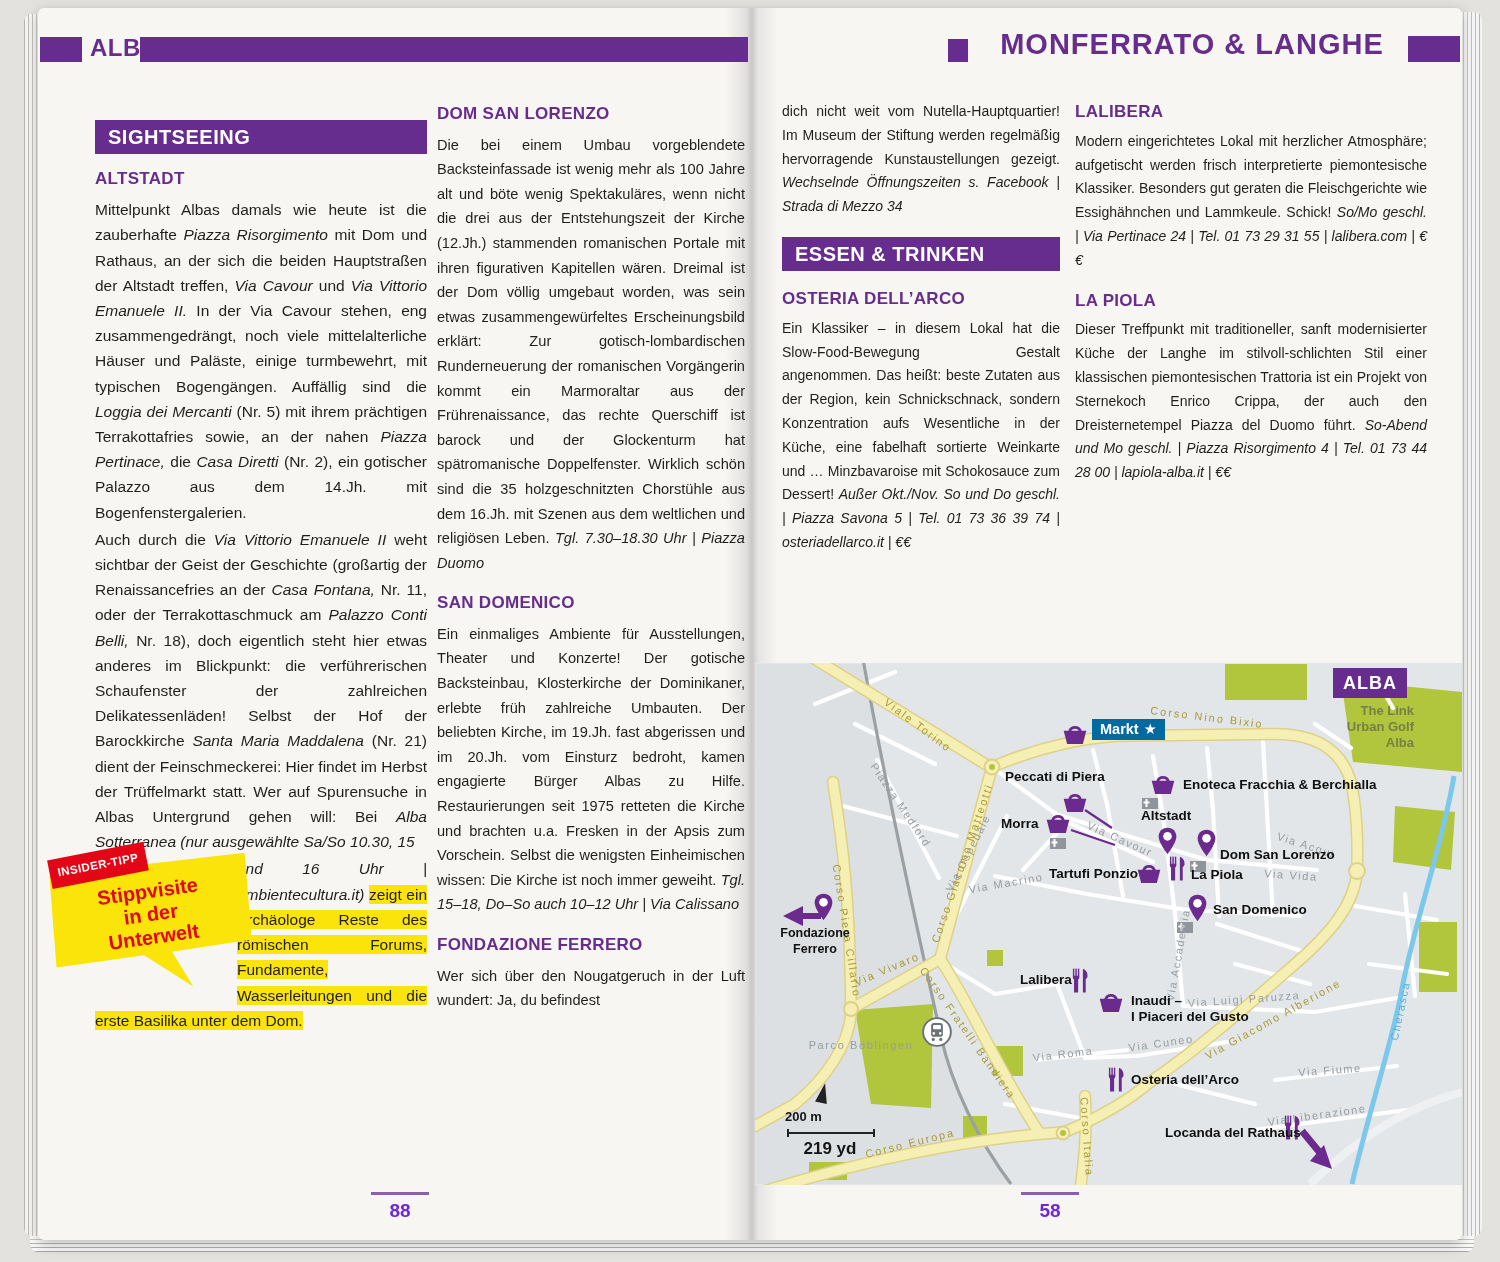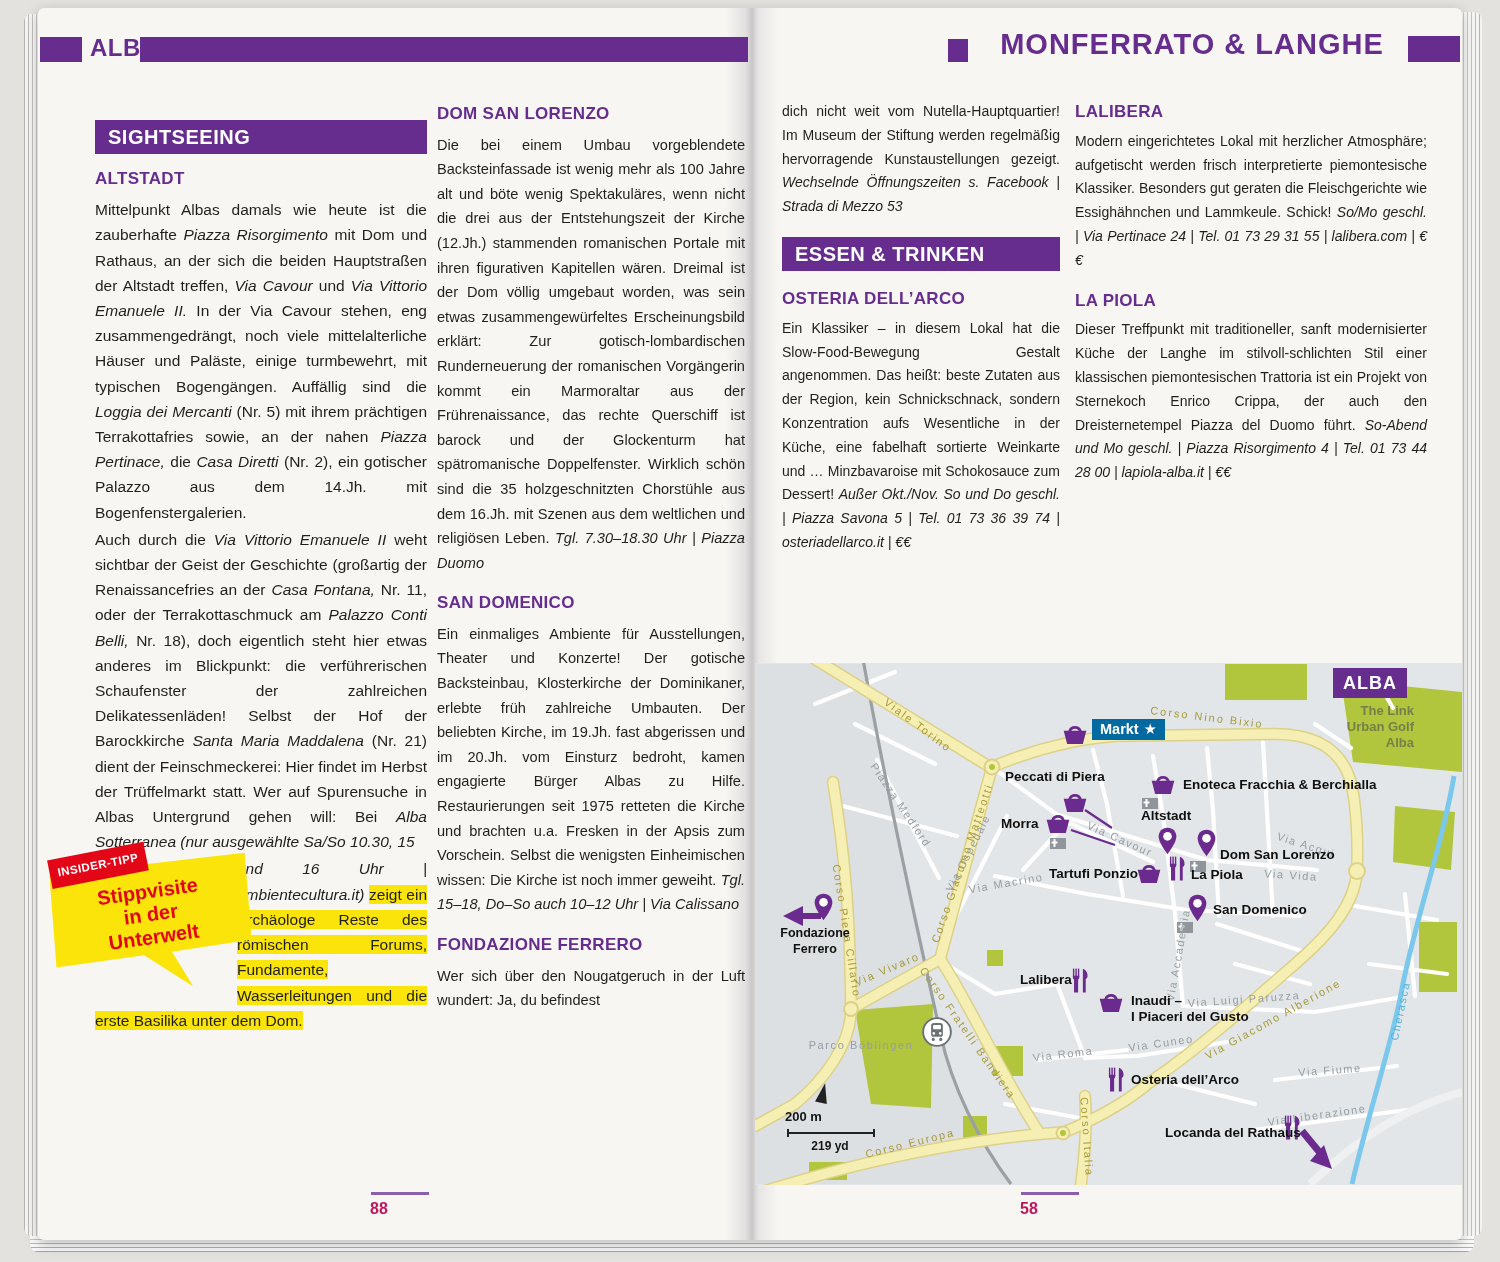--- a/index.html
+++ b/index.html
@@ -50,21 +50,21 @@
   .tip-spacer{float:left;width:142px;height:128px;position:relative;}
   .tip-bubble{position:absolute;left:-44px;top:0px;width:200px;height:132px;transform:rotate(-2deg);}
   .tip-shape{position:absolute;inset:0;background:var(--hl);
     clip-path:polygon(0% 12%,98% 0%,100% 66%,60% 73%,70% 100%,46% 75%,2% 82%);}
   .tip-tag{position:absolute;left:0px;top:-7px;background:var(--red);color:#fff;
     font-size:11.5px;font-weight:bold;padding:2px 8px;transform:rotate(-9deg);letter-spacing:.5px;}
   .tip-text{position:absolute;left:0;top:24px;width:100%;text-align:center;color:var(--red);
     font-weight:bold;font-size:20px;line-height:23px;transform:rotate(-6deg);white-space:pre-line;}
 
   
-  .pgnum{position:absolute;font-size:16px;font-weight:bold;color:#be185d;width:60px;}
+  .pgnum{position:absolute;font-size:19px;font-weight:bold;color:#6d28d9;width:60px;text-align:center;}
   .pgline{position:absolute;width:58px;height:3px;background:#8a5fae;}
 
   
   .map{position:absolute;left:755px;top:663px;width:707px;height:522px;overflow:hidden;background:#e3e6e8;}
   .map svg.base{position:absolute;left:0;top:0;}
   #map-labels{position:absolute;inset:0;}
   .street{position:absolute;font-size:11px;color:#979da1;letter-spacing:1.6px;white-space:nowrap;}
   .street.olive{color:#a89b3a;letter-spacing:2px;}
   .street.blue{color:#54b3dd;}
   .poi-label{position:absolute;font-size:13.5px;font-weight:bold;color:#101010;white-space:pre-line;line-height:16px;}
@@ -82,21 +82,21 @@
   #markt-box{position:absolute;left:337px;top:56px;background:#0369a1;color:#fff;font-weight:bold;
     font-size:14.5px;padding:2px 8px 3px;white-space:nowrap;}
   #markt-box .star{color:#fff;margin-left:5px;}
   .scale{position:absolute;left:30px;top:420px;width:90px;color:#151515;}
   .north{width:0;height:0;border-left:6px solid transparent;border-right:6px solid transparent;
     border-bottom:20px solid #222;position:absolute;left:32px;top:0;transform:rotate(12deg);}
   .scale-m{position:absolute;left:0;top:26px;width:90px;text-align:left;font-size:13px;font-weight:bold;}
   .scale-line{position:absolute;left:2px;top:46px;width:84px;height:8px;
     border-left:2px solid #222;border-right:2px solid #222;}
   .scale-line::after{content:"";position:absolute;left:0;right:0;top:3px;height:2px;background:#222;}
-  .scale-yd{position:absolute;left:0;top:56px;width:90px;text-align:center;font-size:12px;font-weight:bold;}
+  .scale-yd{position:absolute;left:0;top:56px;width:90px;text-align:center;font-size:17px;font-weight:bold;}
 </style>
 </head>
 <body>
 
 <div class="book">
   <div class="edge-left"></div>
   <div class="edge-right"></div>
   <div class="edge-bottom"></div>
   <div class="page-area"></div>
   <div class="gutter"></div>
@@ -129,21 +129,21 @@
   <div class="col" id="l-col2">
     <h2 class="first">DOM SAN LORENZO</h2>
     <p><span>Die bei einem Umbau vorgeblendete Backsteinfassade ist wenig mehr als 100 Jahre alt und böte wenig Spektakuläres, wenn nicht die drei aus der Entstehungszeit der Kirche (12.Jh.) stammenden romanischen Portale mit ihren figurativen Kapitellen wären. Dreimal ist der Dom völlig umgebaut worden, was sein etwas zusammengewürfeltes Erscheinungsbild erklärt: Zur gotisch-lombardischen Runderneuerung der romanischen Vorgängerin kommt ein Marmoraltar aus der Frührenaissance, das rechte Querschiff ist barock und der Glockenturm hat spätromanische Doppelfenster. Wirklich schön sind die 35 holzgeschnitzten Chorstühle aus dem 16.Jh. mit Szenen aus dem weltlichen und religiösen Leben. </span><span class="it">Tgl. 7.30–18.30 Uhr | Piazza Duomo</span></p>
     <h2>SAN DOMENICO</h2>
     <p><span>Ein einmaliges Ambiente für Ausstellungen, Theater und Konzerte! Der gotische Backsteinbau, Klosterkirche der Dominikaner, erlebte früh zahlreiche Umbauten. Der beliebten Kirche, im 19.Jh. fast abgerissen und im 20.Jh. vom Einsturz bedroht, kamen engagierte Bürger Albas zu Hilfe. Restaurierungen seit 1975 retteten die Kirche und brachten u.a. Fresken in der Apsis zum Vorschein. Selbst die wenigsten Einheimischen wissen: Die Kirche ist noch immer geweiht. </span><span class="it">Tgl. 15–18, Do–So auch 10–12 Uhr | Via Calissano</span></p>
     <h2>FONDAZIONE FERRERO</h2>
     <p><span>Wer sich über den Nougatgeruch in der Luft wundert: Ja, du befindest</span></p>
   </div>
 
   <div class="col" id="r-col1">
-    <p><span>dich nicht weit vom Nutella-Hauptquartier! Im Museum der Stiftung werden regelmäßig hervorragende Kunstaustellungen gezeigt. </span><span class="it">Wechselnde Öffnungszeiten s. Facebook | Strada di Mezzo 53</span></p>
+    <p><span>dich nicht weit vom Nutella-Hauptquartier! Im Museum der Stiftung werden regelmäßig hervorragende Kunstaustellungen gezeigt. </span><span class="it">Wechselnde Öffnungszeiten s. Facebook | Strada di Mezzo 34</span></p>
     <div class="sec-bar" id="essen-bar">ESSEN &amp; TRINKEN</div>
     <h2>OSTERIA DELL’ARCO</h2>
     <p><span>Ein Klassiker – in diesem Lokal hat die Slow-Food-Bewegung Gestalt angenommen. Das heißt: beste Zutaten aus der Region, kein Schnickschnack, sondern Konzentration aufs Wesentliche in der Küche, eine fabelhaft sortierte Weinkarte und … Minzbavaroise mit Schokosauce zum Dessert! </span><span class="it">Außer Okt./Nov. So und Do geschl. | Piazza Savona 5 | Tel. 01 73 36 39 74 | osteriadellarco.it | €€</span></p>
   </div>
 
   <div class="col" id="r-col2">
     <h2 class="first">LALIBERA</h2>
     <p><span>Modern eingerichtetes Lokal mit herzlicher Atmosphäre; aufgetischt werden frisch interpretierte piemontesische Klassiker. Besonders gut geraten die Fleischgerichte wie Essighähnchen und Lammkeule. Schick! </span><span class="it">So/Mo geschl. | Via Pertinace 24 | Tel. 01 73 29 31 55 | lalibera.com | €€</span></p>
     <h2>LA PIOLA</h2>
     <p><span>Dieser Treffpunkt mit traditioneller, sanft modernisierter Küche der Langhe im stilvoll-schlichten Stil einer klassischen piemontesischen Trattoria ist ein Projekt von Sternekoch Enrico Crippa, der auch den Dreisternetempel Piazza del Duomo führt. </span><span class="it">So-Abend und Mo geschl. | Piazza Risorgimento 4 | Tel. 01 73 44 28 00 | lapiola-alba.it | €€</span></p>

